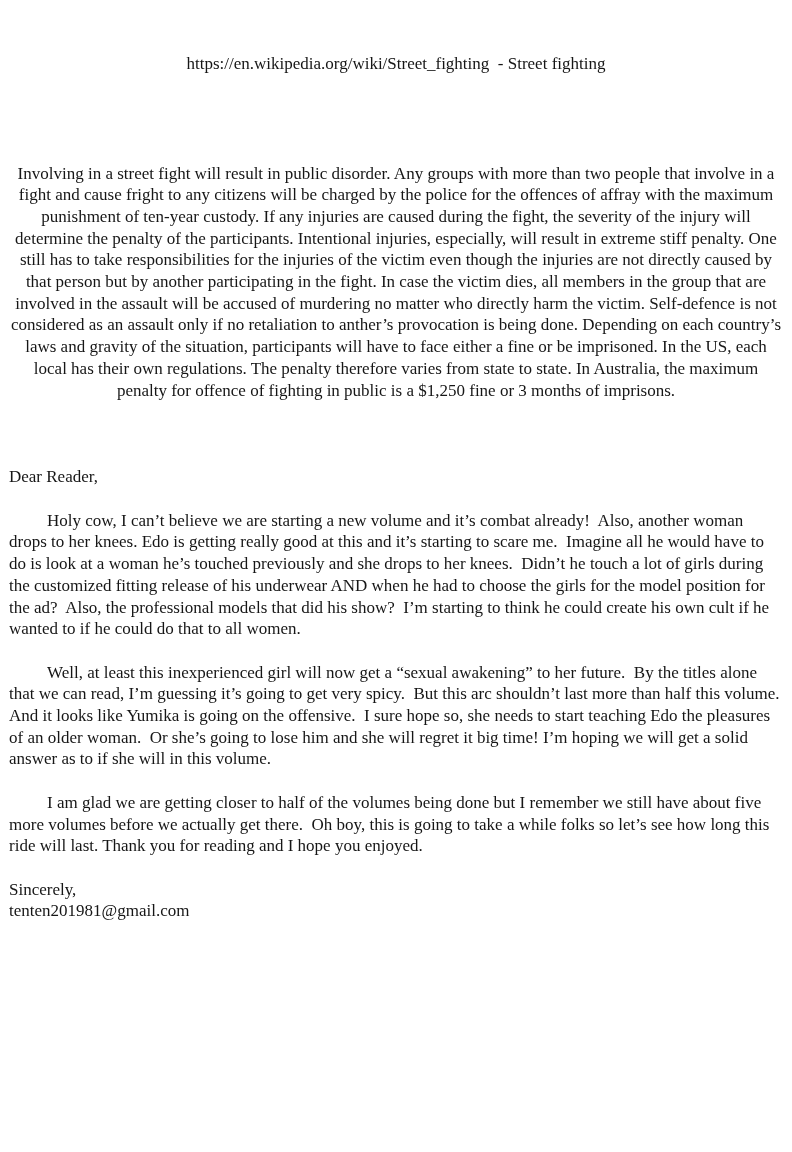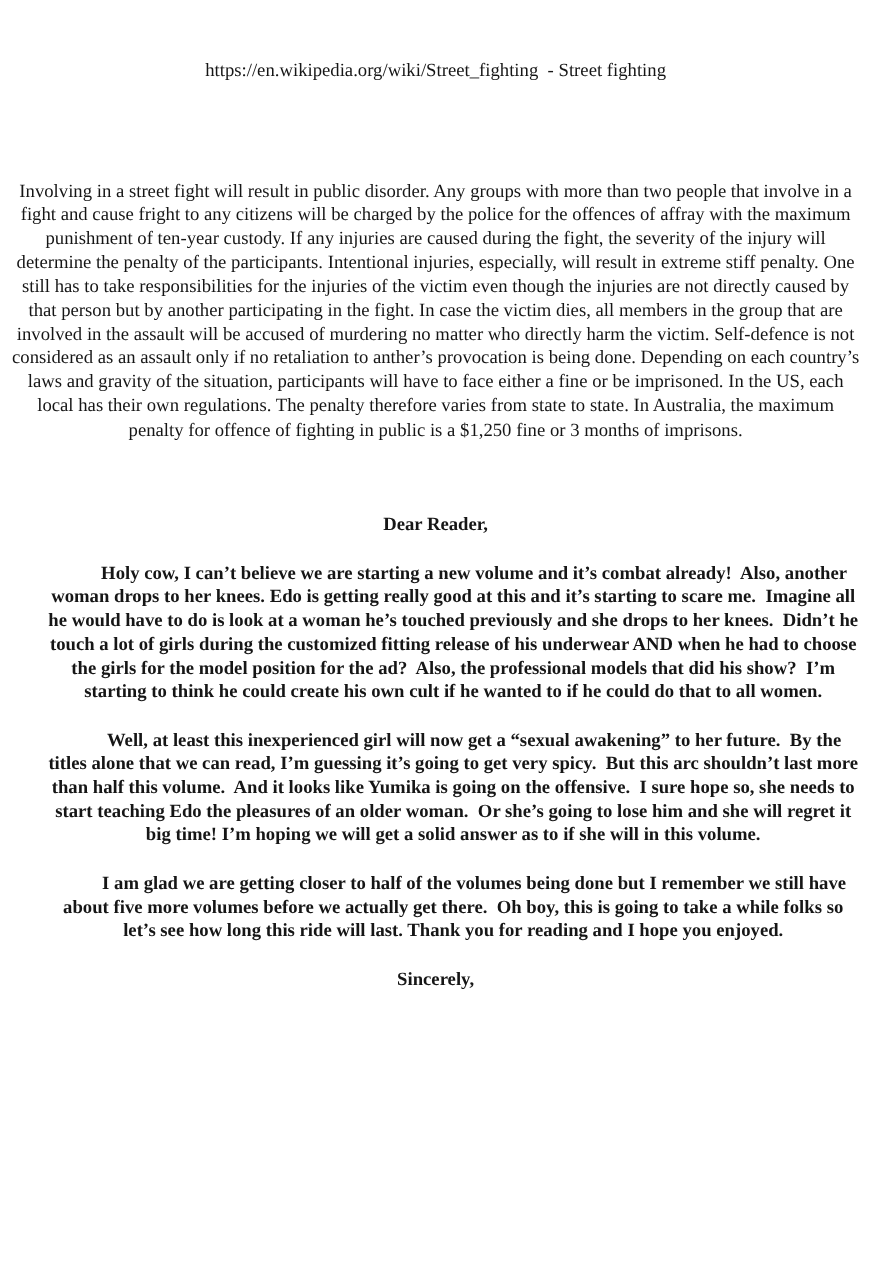--- a/index.html
+++ b/index.html
@@ -26,32 +26,30 @@
     white-space: pre-wrap;
   }
   .source-header {
     white-space: pre-wrap;
   }
   .source-body {
     white-space: pre-wrap;
     margin-top: 44px;
   }
   .letter {
-    text-align: center;
-    font-weight: bold;
+    text-align: left;
   }
   .salutation {
     margin-top: 21.7px;
     white-space: pre-wrap;
   }
   .letter-paragraph {
     margin-top: 21.7px;
     text-indent: 38px;
     white-space: pre-wrap;
-    margin-left: 32px;
   }
   .closing {
     margin-top: 21.7px;
     white-space: pre-wrap;
   }
   .signature-name {
     margin-top: 21.7px;
     white-space: pre-wrap;
   }
   .signature-email {
@@ -74,15 +72,16 @@
 
     <div class="letter-paragraph">Holy cow, I can’t believe we are starting a new volume and it’s combat already!  Also, another woman drops to her knees. Edo is getting really good at this and it’s starting to scare me.  Imagine all he would have to do is look at a woman he’s touched previously and she drops to her knees.  Didn’t he touch a lot of girls during the customized fitting release of his underwear AND when he had to choose the girls for the model position for the ad?  Also, the professional models that did his show?  I’m starting to think he could create his own cult if he wanted to if he could do that to all women.</div>
 
     <div class="letter-paragraph">Well, at least this inexperienced girl will now get a “sexual awakening” to her future.  By the titles alone that we can read, I’m guessing it’s going to get very spicy.  But this arc shouldn’t last more than half this volume.  And it looks like Yumika is going on the offensive.  I sure hope so, she needs to start teaching Edo the pleasures of an older woman.  Or she’s going to lose him and she will regret it big time! I’m hoping we will get a solid answer as to if she will in this volume.</div>
 
     <div class="letter-paragraph">I am glad we are getting closer to half of the volumes being done but I remember we still have about five more volumes before we actually get there.  Oh boy, this is going to take a while folks so let’s see how long this ride will last. Thank you for reading and I hope you enjoyed.</div>
 
     <div class="closing">Sincerely,</div>
 
 
+    <div class="signature-email">tenten201981@gmail.com</div>
   </div>
 
 </div>
 
 </body></html>

